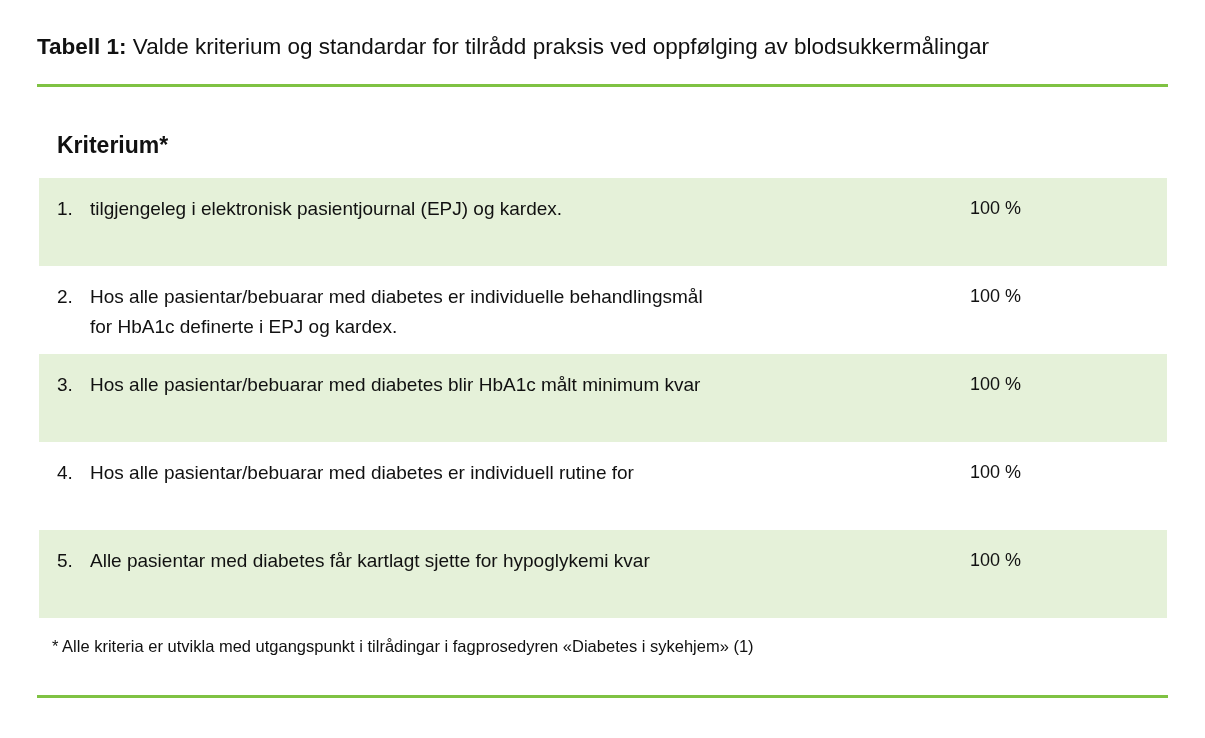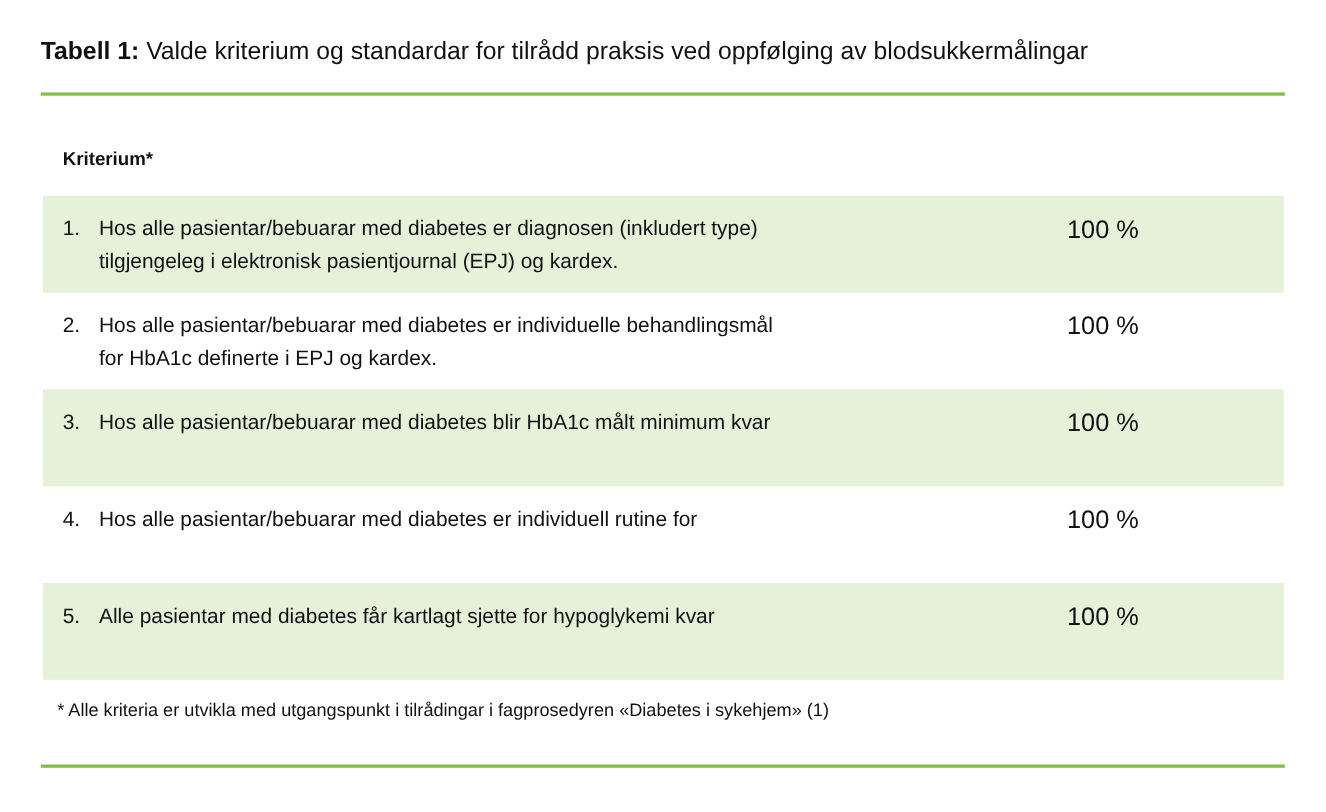--- a/index.html
+++ b/index.html
@@ -60,21 +60,21 @@
     width: 1128px;
   }
 
   .thead {
     position: relative;
     height: 46px;
   }
   .th {
     position: absolute;
     top: 0;
-    font-size: 17px;
+    font-size: 23px;
     line-height: 26px;
     font-weight: bold;
     color: #111111;
     white-space: nowrap;
   }
   .th-criterion { left: 18px; }
   .th-standard  { left: 931px; margin-top: 48px; }
 
   .tbody {
     position: relative;
@@ -112,21 +112,21 @@
   }
   .crit-line {
     display: block;
     white-space: nowrap;
   }
 
   .cell-standard {
     position: absolute;
     left: 931px;
     top: 16px;
-    font-size: 23px;
+    font-size: 18px;
     line-height: 29.5px;
     color: #111111;
     white-space: nowrap;
   }
 
   
   .footnote {
     position: absolute;
     left: 52px;
     top: 634px;
@@ -154,21 +154,20 @@
       <div class="th th-criterion">Kriterium*</div>
       <div class="th th-standard">Standard</div>
     </div>
 
     <div class="tbody">
 
       <div class="row shaded">
         <div class="cell-criterion">
           <div class="crit-inner">
             <span class="crit-num">1.</span>
-            <span class="crit-line">Hos alle pasientar/bebuarar med diabetes er diagnosen (inkludert type)</span>
             <span class="crit-line">tilgjengeleg i elektronisk pasientjournal (EPJ) og kardex.</span>
           </div>
         </div>
         <div class="cell-standard">100 %</div>
       </div>
 
       <div class="row">
         <div class="cell-criterion">
           <div class="crit-inner">
             <span class="crit-num">2.</span>

